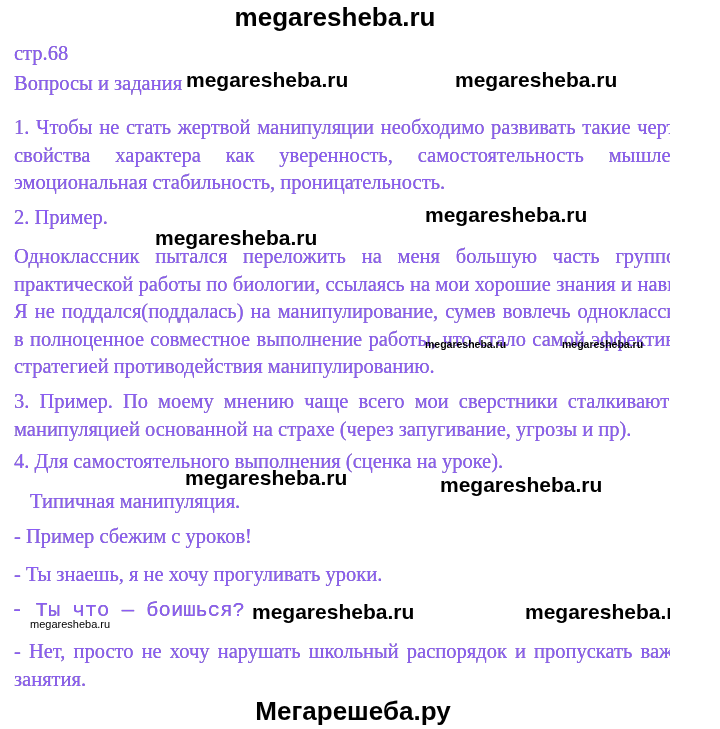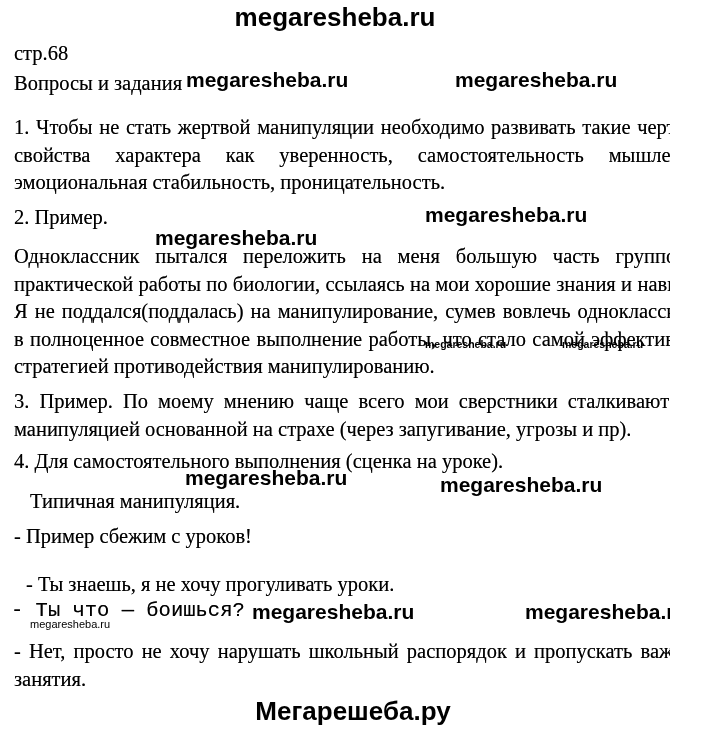--- a/index.html
+++ b/index.html
@@ -10,21 +10,21 @@
     background: #ffffff;
     overflow: hidden;
     font-family: "Liberation Serif", "DejaVu Serif", serif;
     color: #141414;
   }
   .abs { position: absolute; }
   .doc-text {
     font-family: "Liberation Serif", "DejaVu Serif", serif;
     font-size: 20.5px;
     line-height: 27.5px;
-    color: #000000;
+    color: #8b5cf6;
     text-shadow: 0 0 0.6px rgba(0,0,0,0.55);
     white-space: nowrap;
   }
   .para {
     white-space: normal;
     text-align: justify;
     width: 693px;
   }
   .brand {
     font-family: "Liberation Sans", "DejaVu Sans", sans-serif;
@@ -71,21 +71,21 @@
 
   <div class="abs doc-text para" style="left:14px; top:388px;">3. Пример. По моему мнению чаще всего мои сверстники сталкиваются с манипуляцией основанной на страхе (через запугивание, угрозы и пр).</div>
 
   <div class="abs doc-text" style="left:14px; top:448px;">4. Для самостоятельного выполнения (сценка на уроке).</div>
   <div class="abs wm wm-lg" style="left:185px; top:467px;">megaresheba.ru</div>
   <div class="abs wm wm-lg" style="left:440px; top:474px;">megaresheba.ru</div>
 
   <div class="abs doc-text" style="left:14px; top:488px;margin-left:16px;">Типичная манипуляция.</div>
 
   <div class="abs doc-text" style="left:14px; top:523px;">- Пример сбежим с уроков!</div>
-  <div class="abs doc-text" style="left:26px; top:561px;margin-top:10px;">- Ты знаешь, я не хочу прогуливать уроки.</div>
+  <div class="abs doc-text" style="left:14px; top:561px;">- Ты знаешь, я не хочу прогуливать уроки.</div>
   <div class="abs doc-text" style="left:11px; top:597px;font-family:Liberation Mono, monospace;">- Ты что — боишься?</div>
   <div class="abs wm wm-lg" style="left:252px; top:601px;">megaresheba.ru</div>
   <div class="abs wm wm-lg" style="left:525px; top:601px;">megaresheba.ru</div>
   <div class="abs wm wm-reg" style="left:30px; top:619px;">megaresheba.ru</div>
   <div class="abs doc-text para" style="left:14px; top:638px;">- Нет, просто не хочу нарушать школьный распорядок и пропускать важные занятия.</div>
 
   <div class="abs brand" style="top:696px;margin-left:36px;">Мегарешеба.ру</div>
 
 </div>
 

